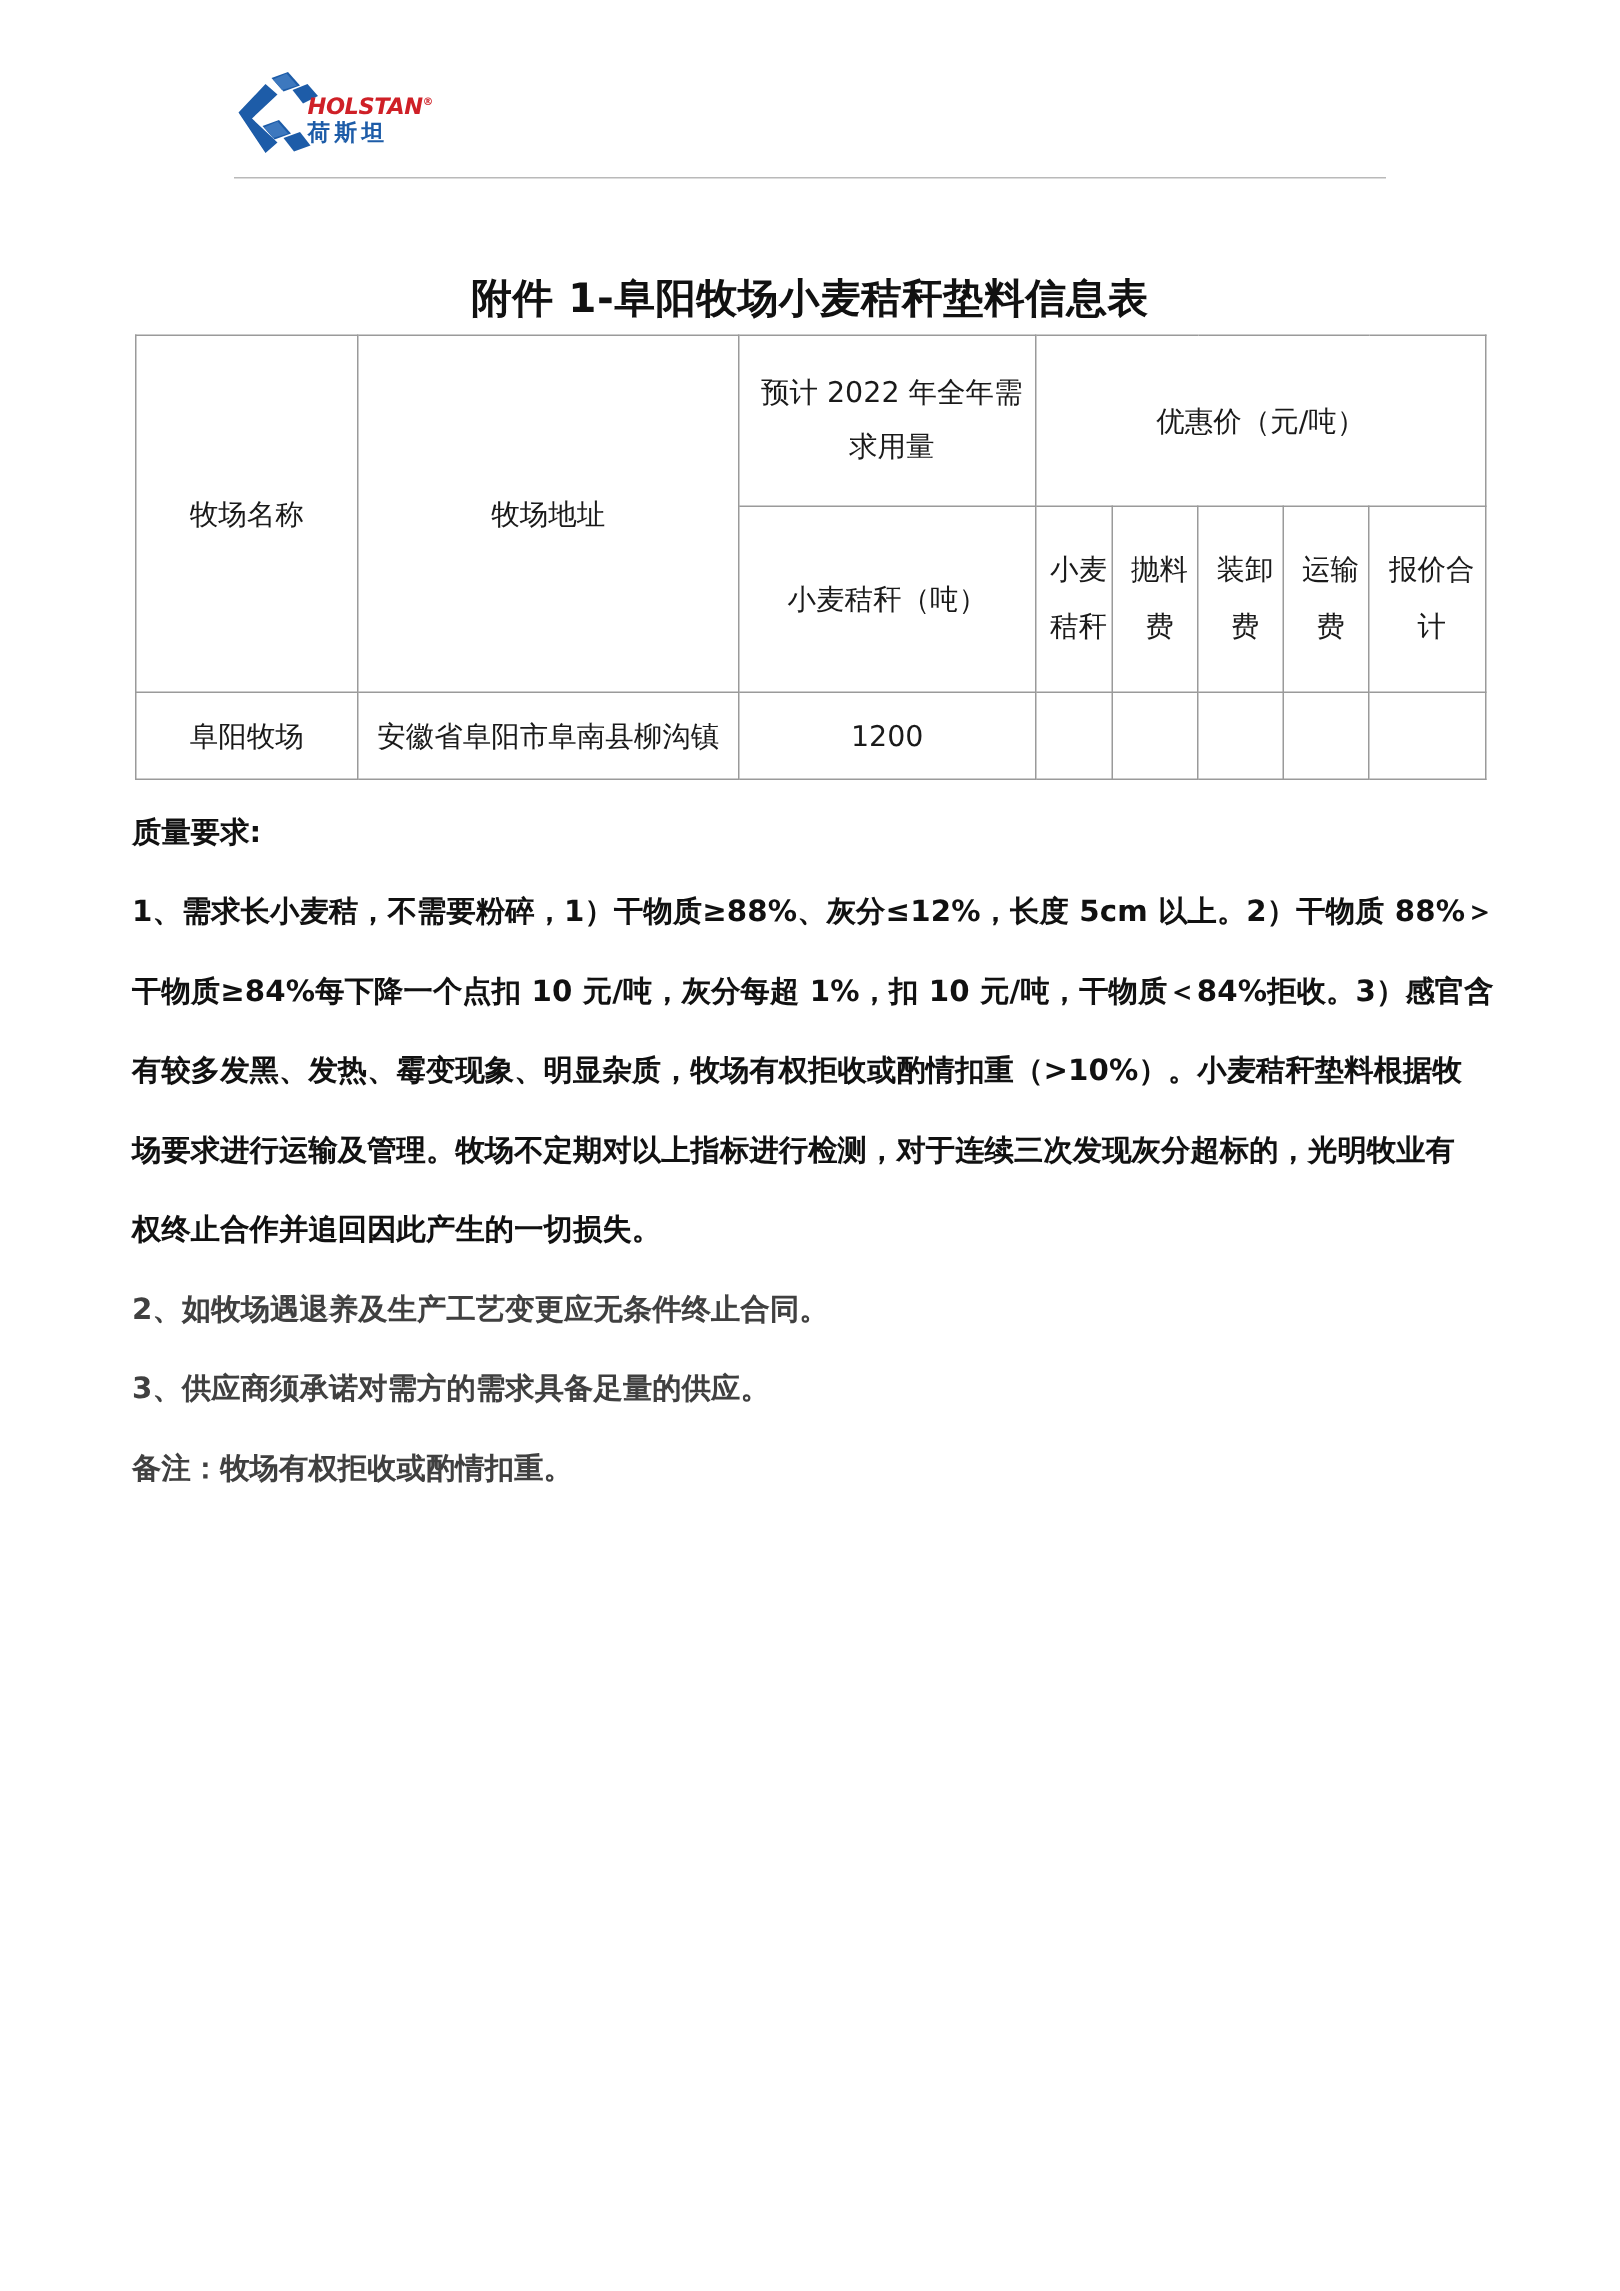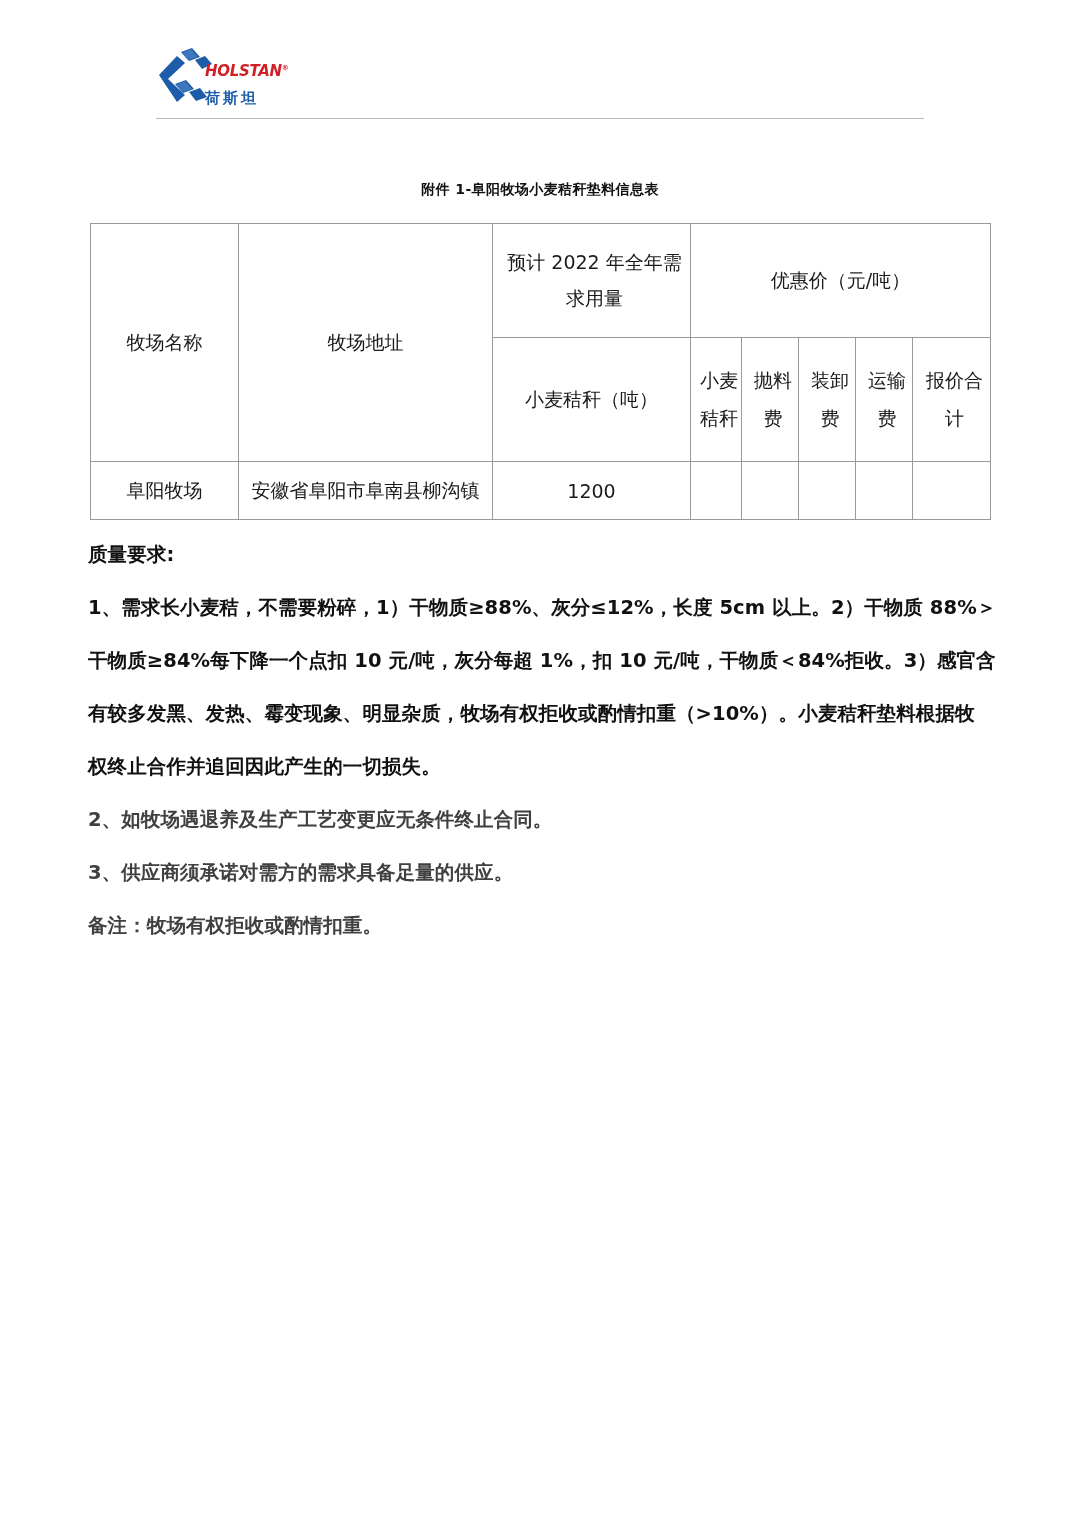--- a/index.html
+++ b/index.html
@@ -58,21 +58,21 @@
     line-height: 1;
     white-space: nowrap;
   }
   .logo-reg {
     font-size: 7px;
     vertical-align: super;
     font-style: normal;
     color: #cf2027;
   }
   .logo-cjk {
-    margin-top: 12px;
+    margin-top: 2px;
     font-size: 15px;
     font-weight: bold;
     color: #1d5ca8;
     letter-spacing: 3px;
     line-height: 1;
     white-space: nowrap;
   }
   .header-rule {
     position: absolute;
     left: 156px;
@@ -82,21 +82,21 @@
     background: #b9b9b9;
   }
 
   
   .doc-title {
     position: absolute;
     left: 0;
     top: 181px;
     width: 1080px;
     text-align: center;
-    font-size: 14px;
+    font-size: 27px;
     font-weight: bold;
     letter-spacing: 0.4px;
     color: #111111;
   }
 
   
   .info-table {
     position: absolute;
     left: 90px;
     top: 223px;
@@ -239,20 +239,21 @@
         <td class="ctr"></td>
       </tr>
     </tbody>
   </table>
 
   <div class="body-copy">
     <div class="bc-line">质量要求:</div>
     <div class="bc-line">1、需求长小麦秸，不需要粉碎，1）干物质≥88%、灰分≤12%，长度 5cm 以上。2）干物质 88%＞</div>
     <div class="bc-line">干物质≥84%每下降一个点扣 10 元/吨，灰分每超 1%，扣 10 元/吨，干物质＜84%拒收。3）感官含</div>
     <div class="bc-line">有较多发黑、发热、霉变现象、明显杂质，牧场有权拒收或酌情扣重（&gt;10%）。小麦秸秆垫料根据牧</div>
+    <div class="bc-line">场要求进行运输及管理。牧场不定期对以上指标进行检测，对于连续三次发现灰分超标的，光明牧业有</div>
     <div class="bc-line">权终止合作并追回因此产生的一切损失。</div>
     <div class="bc-block">2、如牧场遇退养及生产工艺变更应无条件终止合同。</div>
     <div class="bc-block">3、供应商须承诺对需方的需求具备足量的供应。</div>
     <div class="bc-block">备注：牧场有权拒收或酌情扣重。</div>
   </div>
 
   <div class="page-number">4</div>
 
 </div>
 

